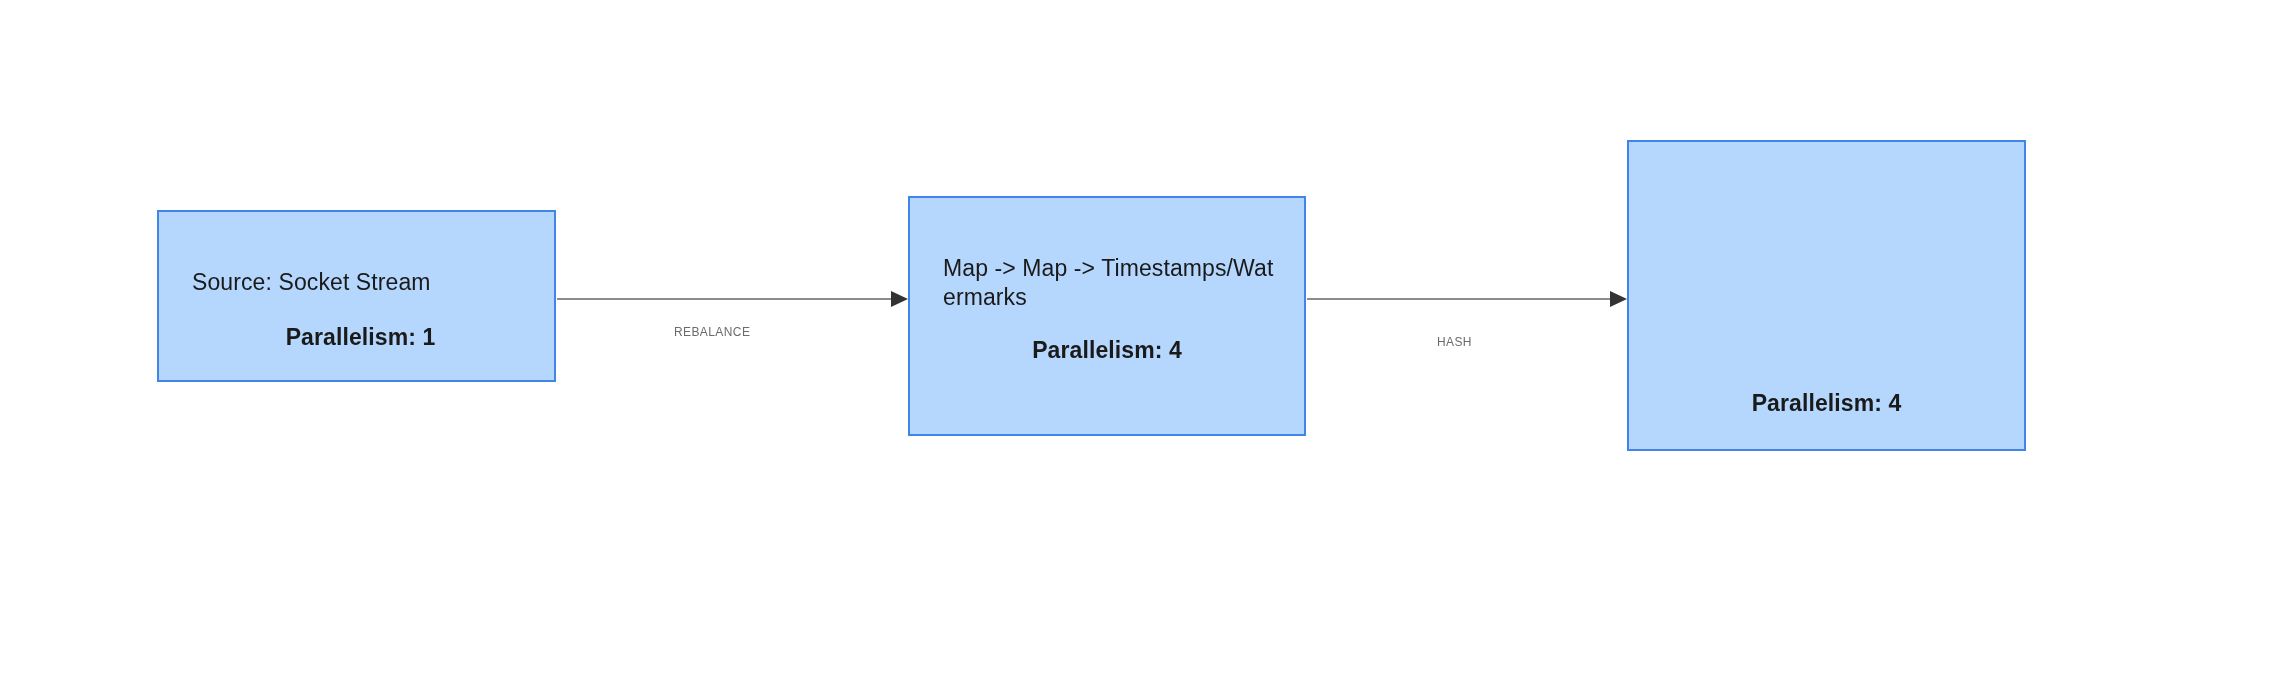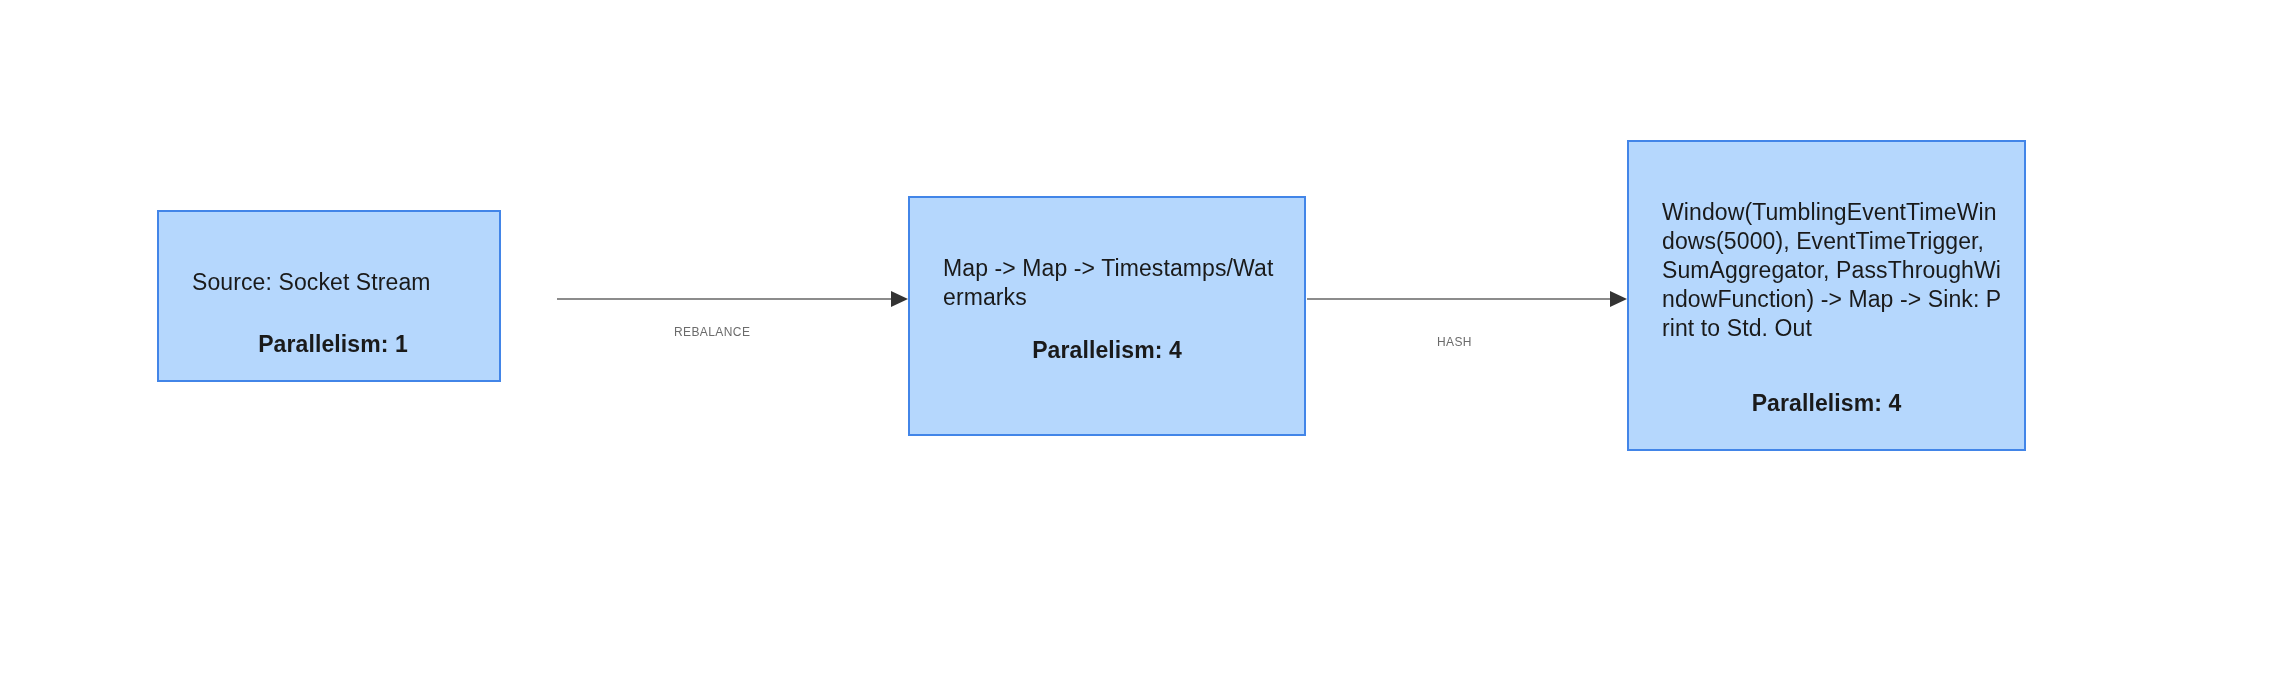--- a/index.html
+++ b/index.html
@@ -41,23 +41,23 @@
     right: 0;
     text-align: center;
     color: #1a1a1a;
     font-size: 23px;
     line-height: 29px;
     font-weight: bold;
     letter-spacing: 0.1px;
   }
 
   
-  #node-source { left: 157px; top: 210px; width: 344px; height: 172px; }
+  #node-source { left: 157px; top: 210px; width: 399px; height: 172px; }
   #node-source .node-text { top: 56px; }
-  #node-source .node-parallelism { top: 118px; margin-left: 8px; }
+  #node-source .node-parallelism { top: 111px; margin-left: 8px; }
 
   
   #node-map { left: 908px; top: 196px; width: 398px; height: 240px; }
   #node-map .node-text { top: 56px; }
   #node-map .node-parallelism { top: 138px; }
 
   
   #node-window { left: 1627px; top: 140px; width: 399px; height: 311px; }
   #node-window .node-text { top: 56px; }
   #node-window .node-parallelism { top: 247px; }
@@ -124,17 +124,16 @@
     <div class="node-parallelism">Parallelism: 4</div>
   </div>
 
   <div class="edge" id="edge-hash">
     <div class="edge-line"></div>
     <div class="edge-head"></div>
   </div>
   <div class="edge-label" id="edge-label-hash">HASH</div>
 
   <div class="node" id="node-window">
-    <div class="node-text">Window(TumblingEventTimeWindows(5000), EventTimeTrigger, SumAggregator, PassThroughWindowFunction) -&gt; Map -&gt; Sink: Print to Std. Out</div>
     <div class="node-parallelism">Parallelism: 4</div>
   </div>
 
 </div>
 
 </body></html>

